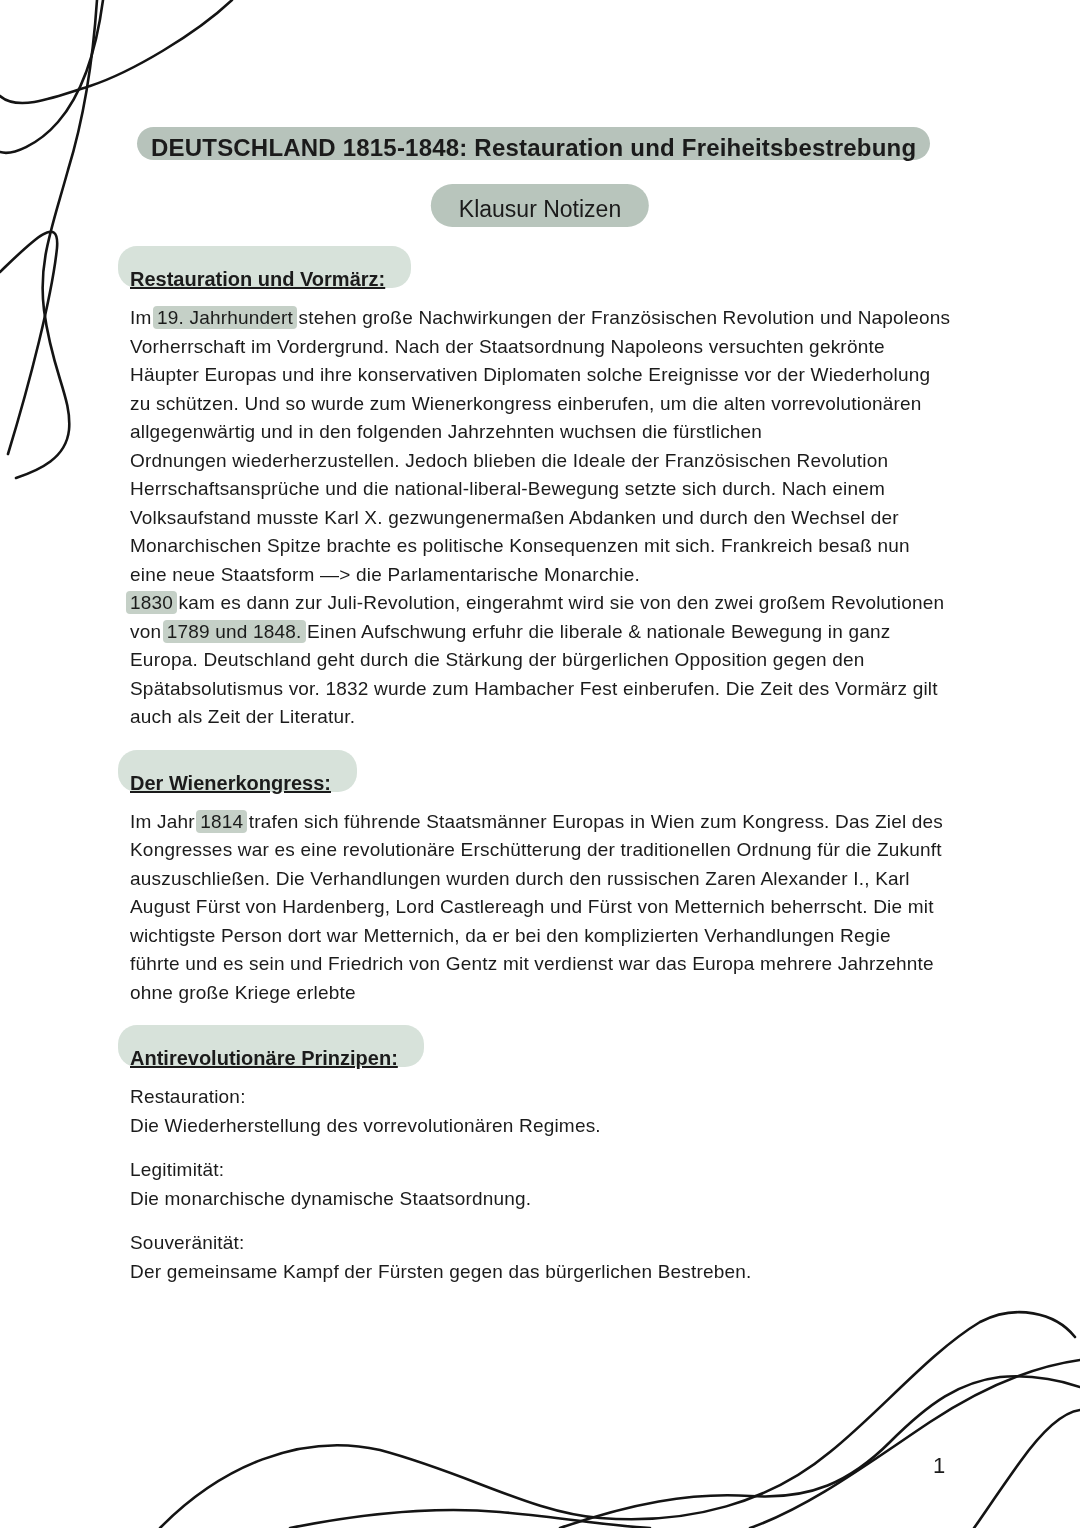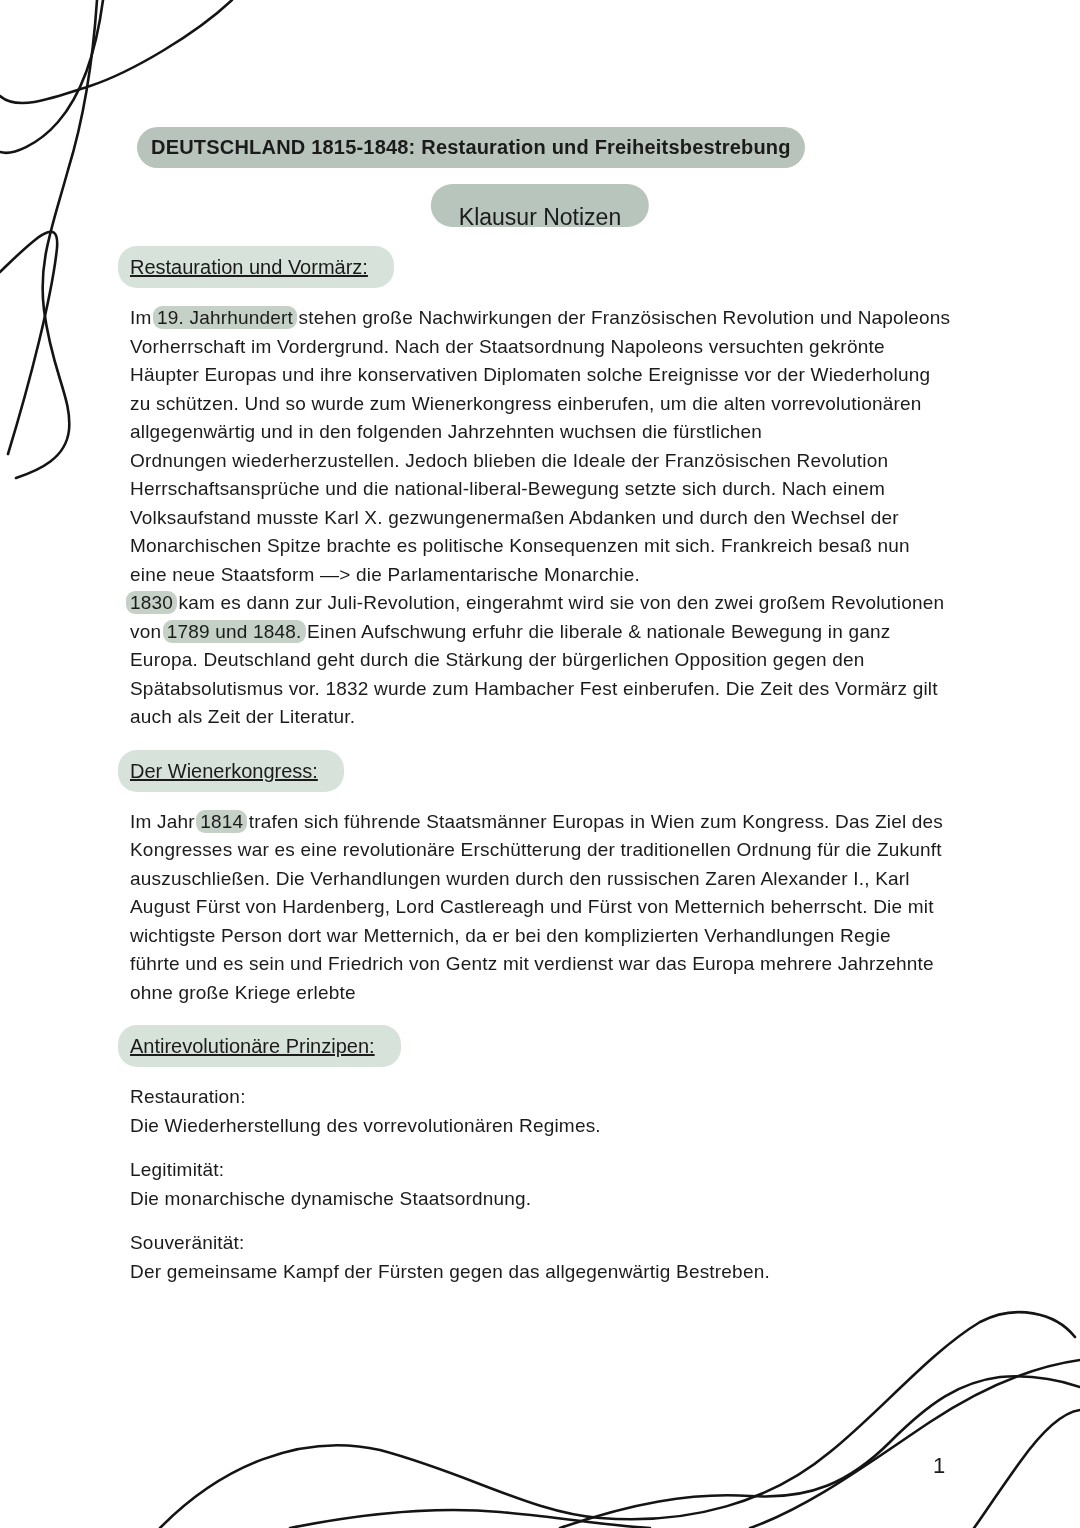--- a/index.html
+++ b/index.html
@@ -19,59 +19,59 @@
     font-family:"Liberation Sans","DejaVu Sans",sans-serif;
     color:var(--ink);
   }
   .deco{position:absolute;pointer-events:none;}
   .deco path{fill:none;stroke:#141414;stroke-width:2.6;stroke-linecap:round;}
   #deco-top-left{left:0;top:0;}
   #deco-bottom-right{left:130px;top:1282px;}
 
   .title-pill{
     position:absolute;left:137px;top:127px;
-    height:41px;line-height:41px;
+    height:33px;line-height:41px;
     background:var(--title-pill);
     border-radius:21px;
     padding:0 14px;
-    font-size:20px;font-weight:bold;
+    font-size:24px;font-weight:bold;
     white-space:nowrap;
     letter-spacing:.2px;
   }
   .subtitle-pill{
     position:absolute;left:50%;top:184px;transform:translateX(-50%);
     height:43px;line-height:43px;
     background:var(--subtitle-pill);
     border-radius:22px;
-    padding:12px 28px;
+    padding:4px 28px;
     font-size:23px;
     white-space:nowrap;
   }
   #doc{
     position:absolute;left:130px;top:246px;width:832px;
   }
   .section:not(:first-child){margin-top:18px;}
   .section-heading{
     display:inline-block;
     height:42px;line-height:42px;
     background:var(--section-pill);
     border-radius:19px;
-    padding:0 26px 0 12px;
+    padding:12px 26px 0 12px;
     margin-left:-12px;
-    font-size:20px;font-weight:normal;
+    font-size:20px;font-weight:bold;
     text-decoration:underline;
     margin-bottom:16px;
     white-space:nowrap;
   }
   .para{font-size:19px;line-height:28.5px;letter-spacing:.2px;}
   .para + .para{margin-top:16px;}
   .line{white-space:nowrap;}
   .hl{
     background:var(--hl);
-    border-radius:9px;
+    border-radius:4px;
     padding:1px 4px;
     margin:-1px -4px;
   }
   .page-number{
     position:absolute;left:933px;top:1453px;
     font-size:22px;
   }
 </style>
 </head>
 <body>
@@ -122,17 +122,17 @@
         <div class="line"><span>ohne große Kriege erlebte</span></div>
       </div></div>
     <div class="section"><div class="section-heading">Antirevolutionäre Prinzipen:</div><div class="para">
         <div class="line"><span>Restauration:</span></div>
         <div class="line"><span>Die Wiederherstellung des vorrevolutionären Regimes.</span></div>
       </div><div class="para">
         <div class="line"><span>Legitimität:</span></div>
         <div class="line"><span>Die monarchische dynamische Staatsordnung.</span></div>
       </div><div class="para">
         <div class="line"><span>Souveränität:</span></div>
-        <div class="line"><span>Der gemeinsame Kampf der Fürsten gegen das allgegenwärtig Bestreben.</span></div>
+        <div class="line"><span>Der gemeinsame Kampf der Fürsten gegen das bürgerlichen Bestreben.</span></div>
       </div></div>
   </div>
 
 <div class="page-number">1</div>
 
 </body></html>

